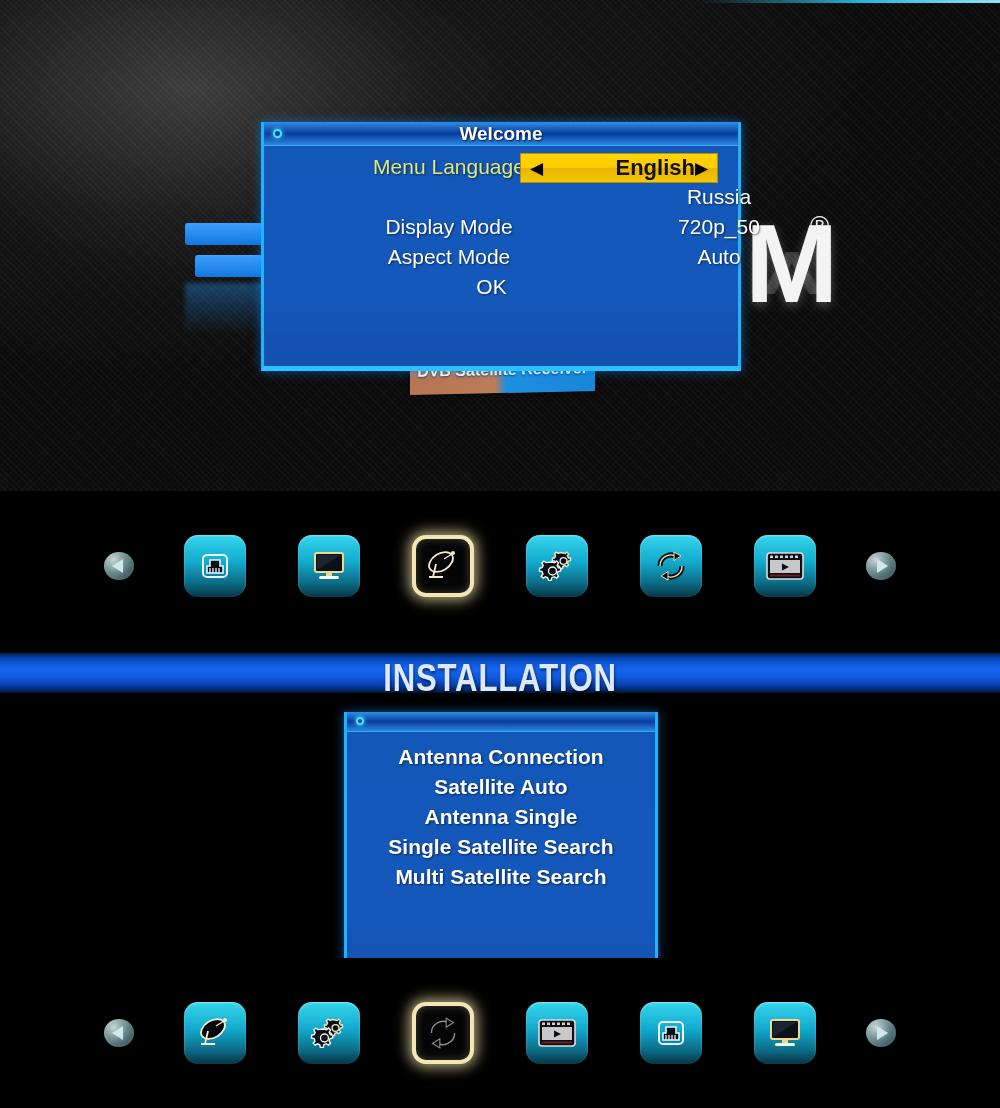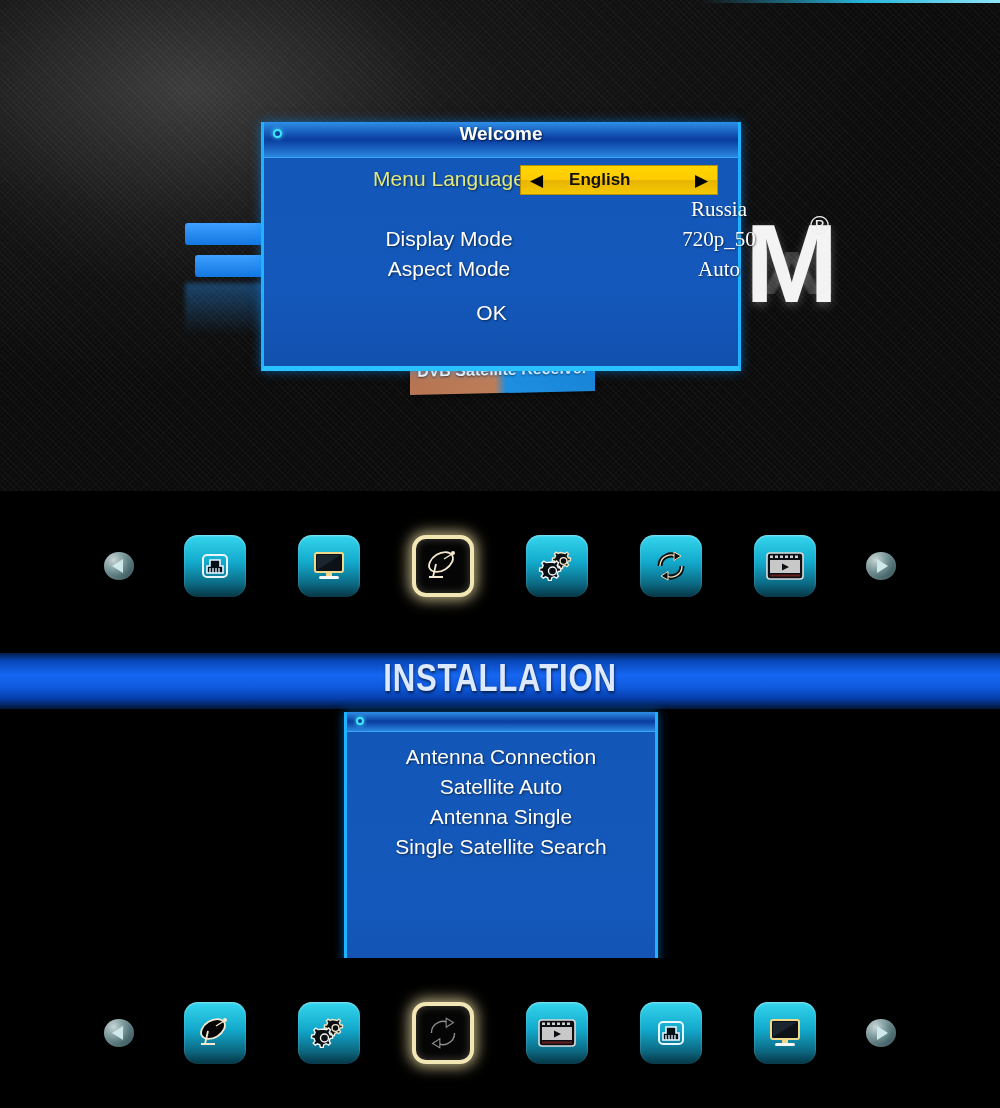--- a/index.html
+++ b/index.html
@@ -83,21 +83,21 @@
   
   .osd{
     position:absolute;
     background:linear-gradient(180deg,#1257b8 0%, #1458bb 70%, #1250ad 100%);
     border-left:3px solid #1fb2ff;
     border-right:3px solid #1fb2ff;
     border-bottom:5px solid #29c2ff;
     box-shadow:0 0 10px rgba(0,140,255,.55);
   }
   .osd-title{
-    height:36px; position:relative;
+    height:24px; position:relative;
     background:linear-gradient(180deg,#2e8fe8 0%, #0b3fa0 48%, #0a3ea0 52%, #2a86e0 100%);
     border-bottom:1px solid #3aa6f2;
   }
   .osd-title .dot{
     position:absolute; left:9px; top:7px; width:9px; height:9px;
     border-radius:50%; border:2px solid #3fe6ff; background:#0b3fa0;
     box-shadow:0 0 4px #3fe6ff;
   }
   .osd-title .txt{
     position:absolute; left:0; right:0; top:1px; text-align:center;
@@ -109,37 +109,37 @@
   #welcome-dialog{ left:261px; top:122px; width:480px; height:249px; }
   .wrows{ position:relative; padding-top:9px; }
   .wrow{ position:relative; height:30px; }
   .wrow .lbl{
     position:absolute; left:0; width:370px; text-align:center;
     font-size:21px; color:#ffffff; text-shadow:1px 1px 2px rgba(0,0,0,.55);
   }
   .wrow.active .lbl{ color:#e2e87a; }
   .wrow .val{
     position:absolute; left:370px; width:170px; text-align:center;
-    font-size:21px; color:#ffffff; text-shadow:1px 1px 2px rgba(0,0,0,.55);font-family:Liberation Serif, serif;
+    font-size:21px; color:#ffffff; text-shadow:1px 1px 2px rgba(0,0,0,.55);
   }
   .wrow .valbox{
     position:absolute; left:256px; top:-2px; width:198px; height:30px;
     background:linear-gradient(180deg,#ffd500 0%, #ffcc00 48%, #e8b400 52%, #f5c800 100%);
     border:1px solid #b88f00;
     display:flex; align-items:center; justify-content:space-between;
     padding:0 9px;
   }
   .valbox .vtxt{
-    flex:1; text-align:left; color:#111; font-size:17px; font-weight:bold;
+    flex:1; text-align:right; color:#111; font-size:22px; font-weight:bold;
     text-shadow:none;
     padding-left:26px;
   }
   .valbox .arr{ color:#000; font-size:17px; line-height:1; }
   .ok-row{
-    margin-top:14px; text-align:center; width:455px;
+    margin-top:0; text-align:center; width:455px;
     font-size:21px; color:#fff; text-shadow:1px 1px 2px rgba(0,0,0,.55);
   }
 
   
   .iconbar{
     position:absolute; left:0; width:1000px; height:150px;
     background:#000;
     display:flex; align-items:center; justify-content:center;
   }
   .iconbar .slot{
@@ -166,33 +166,33 @@
   }
   .appicon.selected{
     background:#050505;
     border:4px solid #f2e6b4;
     box-shadow:0 0 14px 3px rgba(245,230,170,.75), inset 0 0 8px rgba(255,250,220,.25);
   }
   .appicon svg{ display:block; }
 
   
   .inst-banner{
-    position:absolute; left:0; width:1000px; height:56px;
+    position:absolute; left:0; width:1000px; height:40px;
     background:linear-gradient(180deg,
       #021c4a 0%, #0848b8 14%, #1666f2 40%, #0f59dd 62%, #063da8 82%, #021634 100%);
   }
   .inst-banner span{
     position:absolute; left:0; right:0; top:4px; text-align:center;
     color:#dce9ff; font-size:38px; font-weight:bold;
     letter-spacing:1px; transform:scaleX(.82);
     text-shadow:1px 2px 3px rgba(0,0,0,.6);
   }
 
   
-  #installation-menu{ left:344px; top:712px; width:314px; height:293px; }
+  #installation-menu{ left:344px; top:712px; width:314px; height:293px;font-weight:bold; }
   #installation-menu .osd-title{ height:20px; }
   #installation-menu .osd-title .dot{ top:5px; width:8px; height:8px; }
   .menu-list{ padding-top:10px; }
   .menu-item{
     text-align:center; font-size:21px; color:#ffffff; height:30px; line-height:30px;
     text-shadow:1px 1px 2px rgba(0,0,0,.55);
   }
 </style>
 </head>
 <body>
@@ -360,20 +360,21 @@
 
 <div class="osd" id="installation-menu">
   <div class="osd-title">
     <span class="dot"></span>
   </div>
   <div class="menu-list">
     <div class="menu-item">Antenna Connection</div>
     <div class="menu-item">Satellite Auto</div>
     <div class="menu-item">Antenna Single</div>
     <div class="menu-item">Single Satellite Search</div>
+    <div class="menu-item">Multi Satellite Search</div>
   </div>
 </div>
 
 <div class="iconbar" style="top:958px; height:150px;">
 
   <div class="slot narrow">
     <div class="navorb left">
         <span class="tri"></span>
       </div>
   </div>

